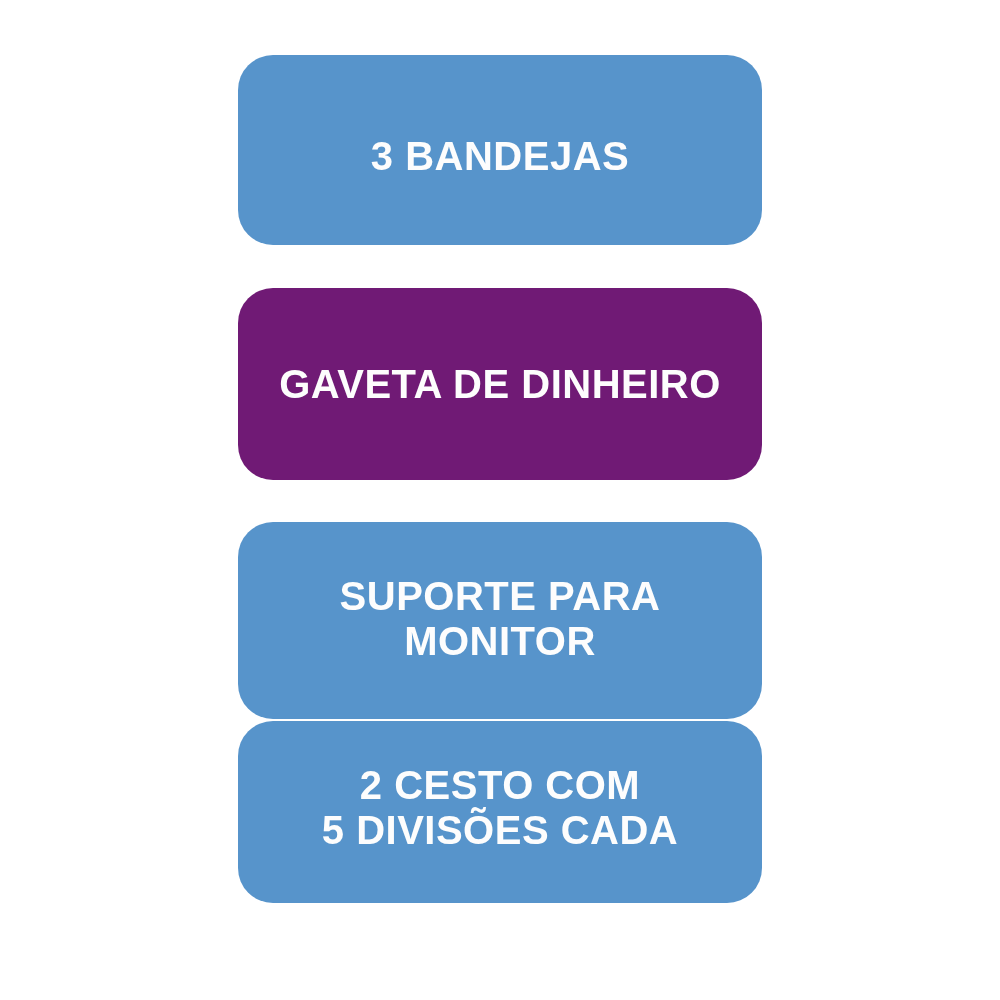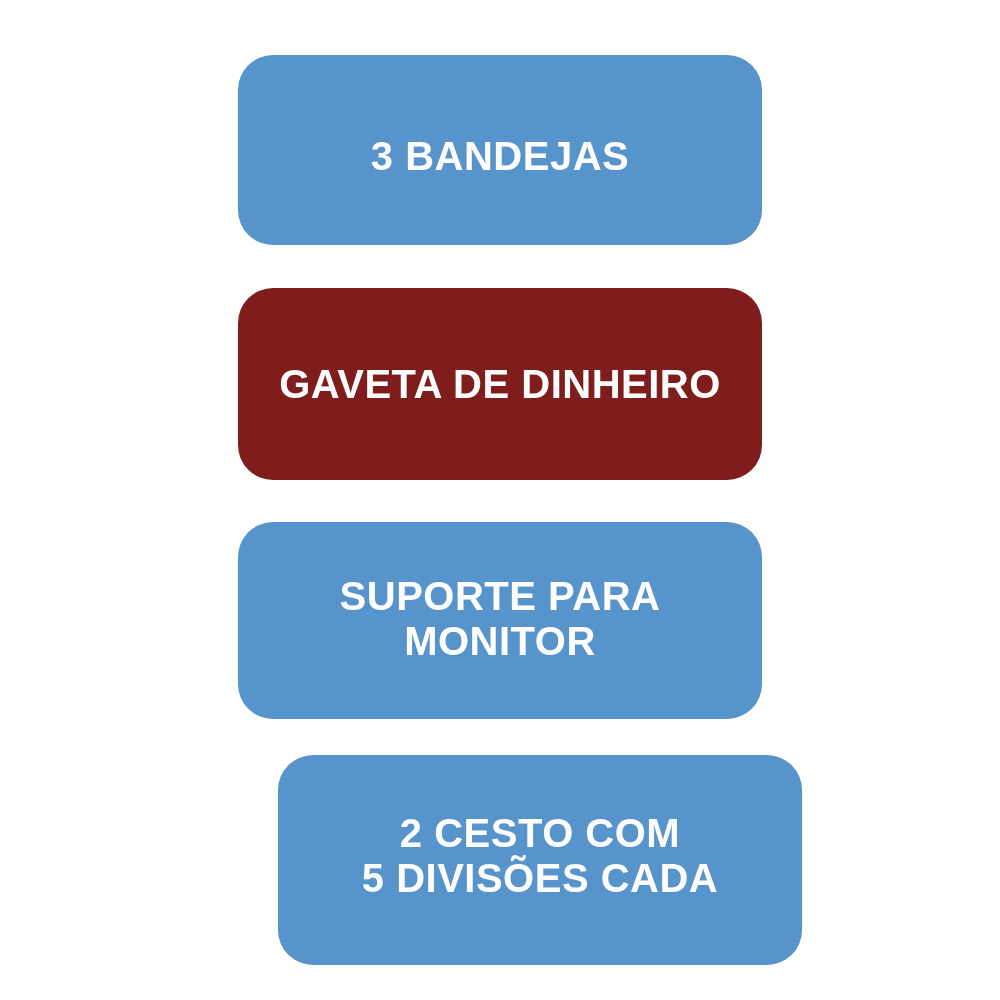--- a/index.html
+++ b/index.html
@@ -31,21 +31,21 @@
     display: flex;
     align-items: center;
     justify-content: center;
     box-sizing: border-box;
     padding: 0 24px;
   }
 
   .feature-card.card-1 { top: 55px;  height: 190px; }
   .feature-card.card-2 { top: 288px; height: 192px; }
   .feature-card.card-3 { top: 522px; height: 197px; }
-  .feature-card.card-4 { top: 755px; height: 210px; margin-left: 40px; }
+  .feature-card.card-4 { top: 721px; height: 182px; }
 
   .feature-label {
     color: #fdfdfd;
     font-family: "Liberation Sans", sans-serif;
     font-weight: bold;
     font-size: 40px;
     line-height: 45px;
     letter-spacing: 0.5px;
     text-align: center;
     text-transform: uppercase;
@@ -60,21 +60,21 @@
 </style>
 </head>
 <body style="background: rgb(255, 255, 255);">
 
 <div id="feature-stack">
 
   <div class="feature-card card-1" style="background: rgb(87, 148, 203);">
     <p class="feature-label" style="color: rgb(253, 253, 253); margin-top: 12px;">3 BANDEJAS</p>
   </div>
 
-  <div class="feature-card card-2" style="background: #7f1d1d;">
+  <div class="feature-card card-2" style="background: #701a75;">
     <p class="feature-label" style="color: rgb(253, 253, 253);">GAVETA DE DINHEIRO</p>
   </div>
 
   <div class="feature-card card-3" style="background: rgb(87, 148, 203);">
     <p class="feature-label" style="color: rgb(253, 253, 253);">SUPORTE PARA
 MONITOR</p>
   </div>
 
   <div class="feature-card card-4" style="background: rgb(87, 148, 203);">
     <p class="feature-label" style="color: rgb(253, 253, 253);">2 CESTO COM

